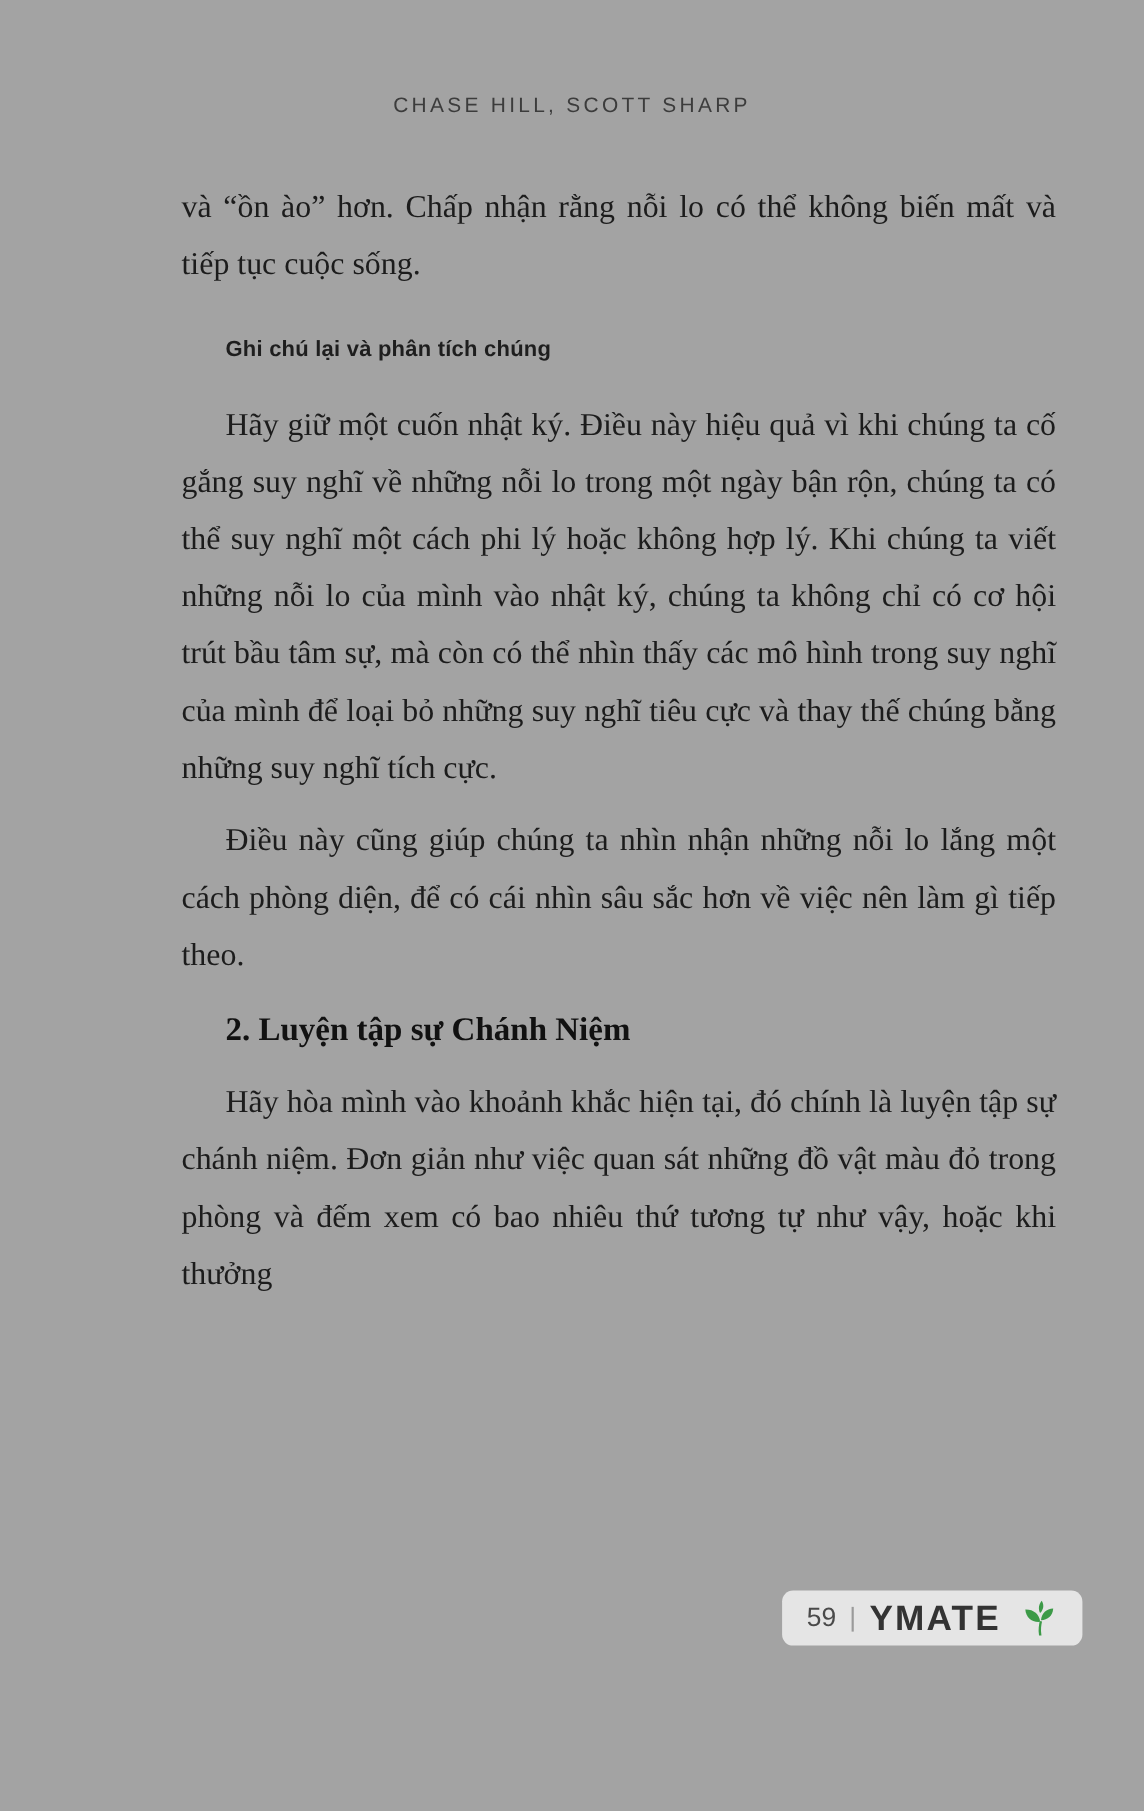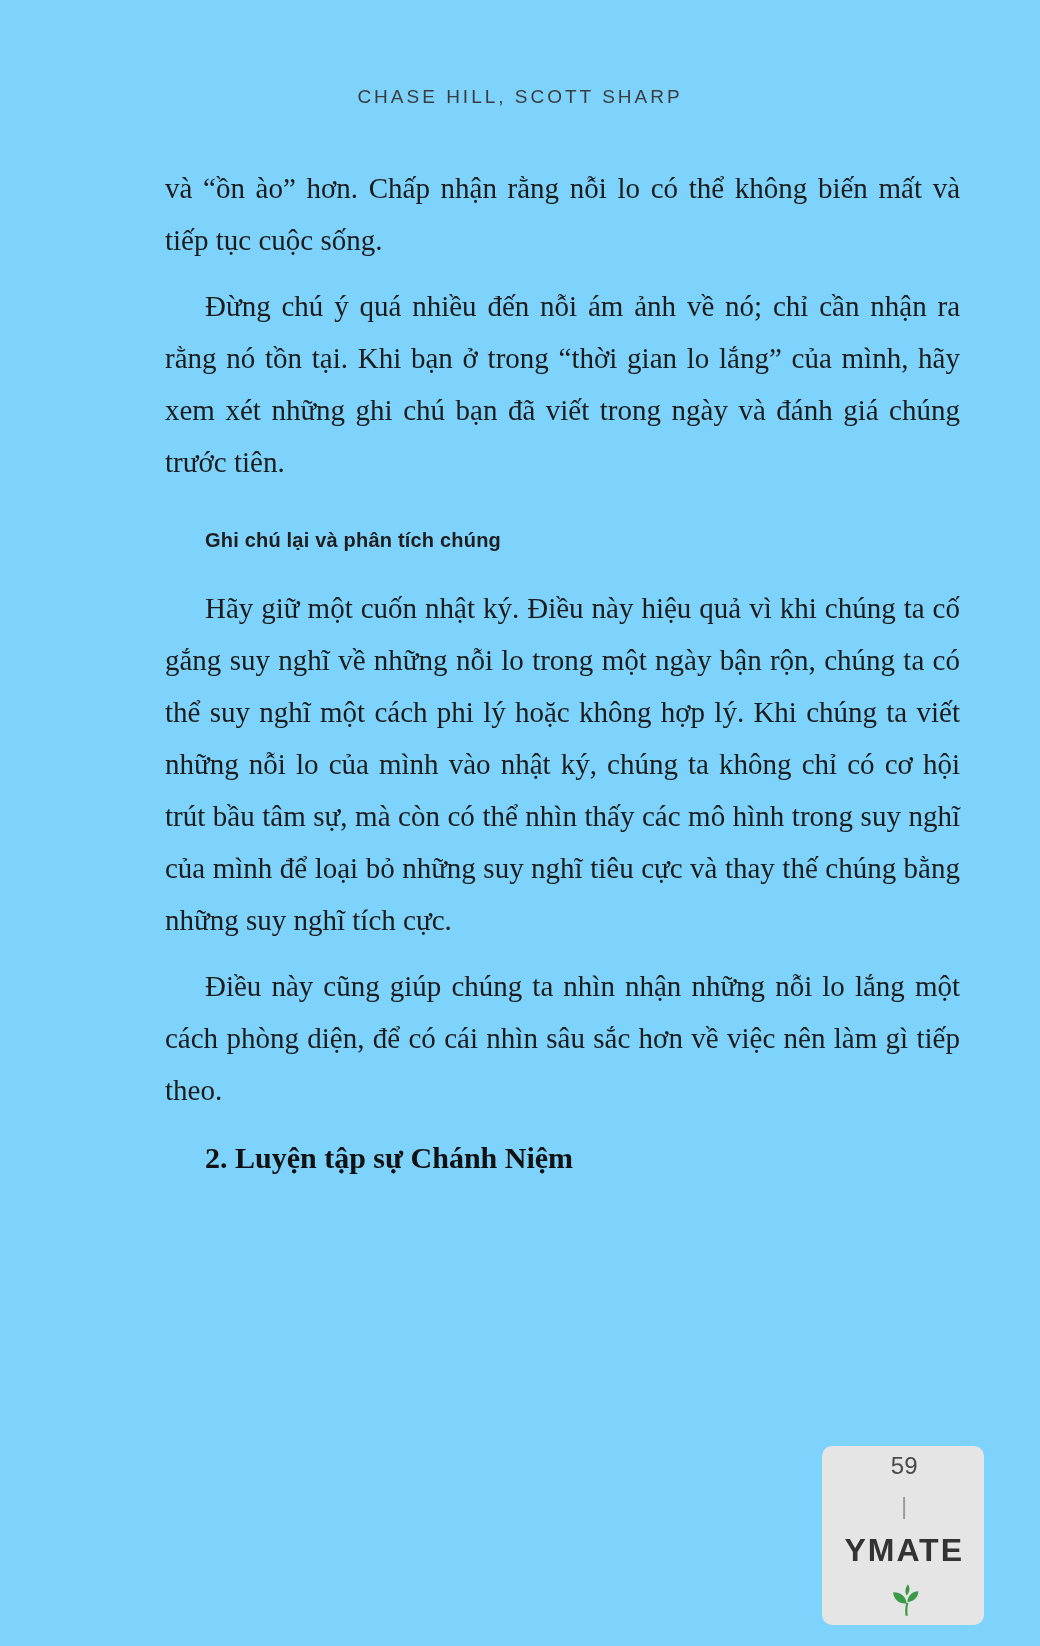--- a/index.html
+++ b/index.html
@@ -2,21 +2,21 @@
 <html style="--brand-color: #3c9a47;"><head>
 <meta charset="utf-8">
 <style>
   * { margin: 0; padding: 0; box-sizing: border-box; }
   html, body { background: #ffffff; }
   .page {
     position: relative;
     width: 1040px;
     height: 1646px;
     margin: 0 auto;
-    background: #7dd3fc;
+    background: #a3a3a3;
     overflow: hidden;
     font-family: "Liberation Serif", serif;
     color: #1d1d1d;
   }
   .running-header {
     padding-top: 86px;
     text-align: center;
     font-family: "Liberation Sans", sans-serif;
     font-size: 19px;
     letter-spacing: 3px;
@@ -57,21 +57,20 @@
     right: 56px;
   }
   .footer-pill {
     display: inline-flex;
     align-items: center;
     gap: 12px;
     background: #e5e5e5;
     border-radius: 10px;
     padding: 6px 20px 6px 22px;
     font-family: "Liberation Sans", sans-serif;
-    flex-direction: column;
   }
   .page-number {
     font-size: 24px;
     color: #4a4a4a;
   }
   .footer-sep {
     font-size: 24px;
     color: #9a9a9a;
     font-weight: 300;
   }
@@ -91,30 +90,30 @@
 <body>
 
 <div class="page">
 
   <div class="running-header">CHASE HILL, SCOTT SHARP</div>
 
   <div class="content">
 
     <p class="para no-indent">và “ồn ào” hơn. Chấp nhận rằng nỗi lo có thể không biến mất và tiếp tục cuộc sống.</p>
 
-    <p class="para">Đừng chú ý quá nhiều đến nỗi ám ảnh về nó; chỉ cần nhận ra rằng nó tồn tại. Khi bạn ở trong “thời gian lo lắng” của mình, hãy xem xét những ghi chú bạn đã viết trong ngày và đánh giá chúng trước tiên.</p>
 
     <h3 class="sans-heading">Ghi chú lại và phân tích chúng</h3>
 
     <p class="para">Hãy giữ một cuốn nhật ký. Điều này hiệu quả vì khi chúng ta cố gắng suy nghĩ về những nỗi lo trong một ngày bận rộn, chúng ta có thể suy nghĩ một cách phi lý hoặc không hợp lý. Khi chúng ta viết những nỗi lo của mình vào nhật ký, chúng ta không chỉ có cơ hội trút bầu tâm sự, mà còn có thể nhìn thấy các mô hình trong suy nghĩ của mình để loại bỏ những suy nghĩ tiêu cực và thay thế chúng bằng những suy nghĩ tích cực.</p>
 
     <p class="para">Điều này cũng giúp chúng ta nhìn nhận những nỗi lo lắng một cách phòng diện, để có cái nhìn sâu sắc hơn về việc nên làm gì tiếp theo.</p>
 
     <h2 class="serif-heading">2. Luyện tập sự Chánh Niệm</h2>
 
+    <p class="para">Hãy hòa mình vào khoảnh khắc hiện tại, đó chính là luyện tập sự chánh niệm. Đơn giản như việc quan sát những đồ vật màu đỏ trong phòng và đếm xem có bao nhiêu thứ tương tự như vậy, hoặc khi thưởng</p>
 
   </div>
 
   <div class="page-footer">
     <div class="footer-pill">
       <span class="page-number">59</span>
       <span class="footer-sep">|</span>
       <span class="brand-name">YMATE</span>
       <span class="logo">
         <svg viewBox="0 0 36 36" width="38" height="38" aria-hidden="true">

